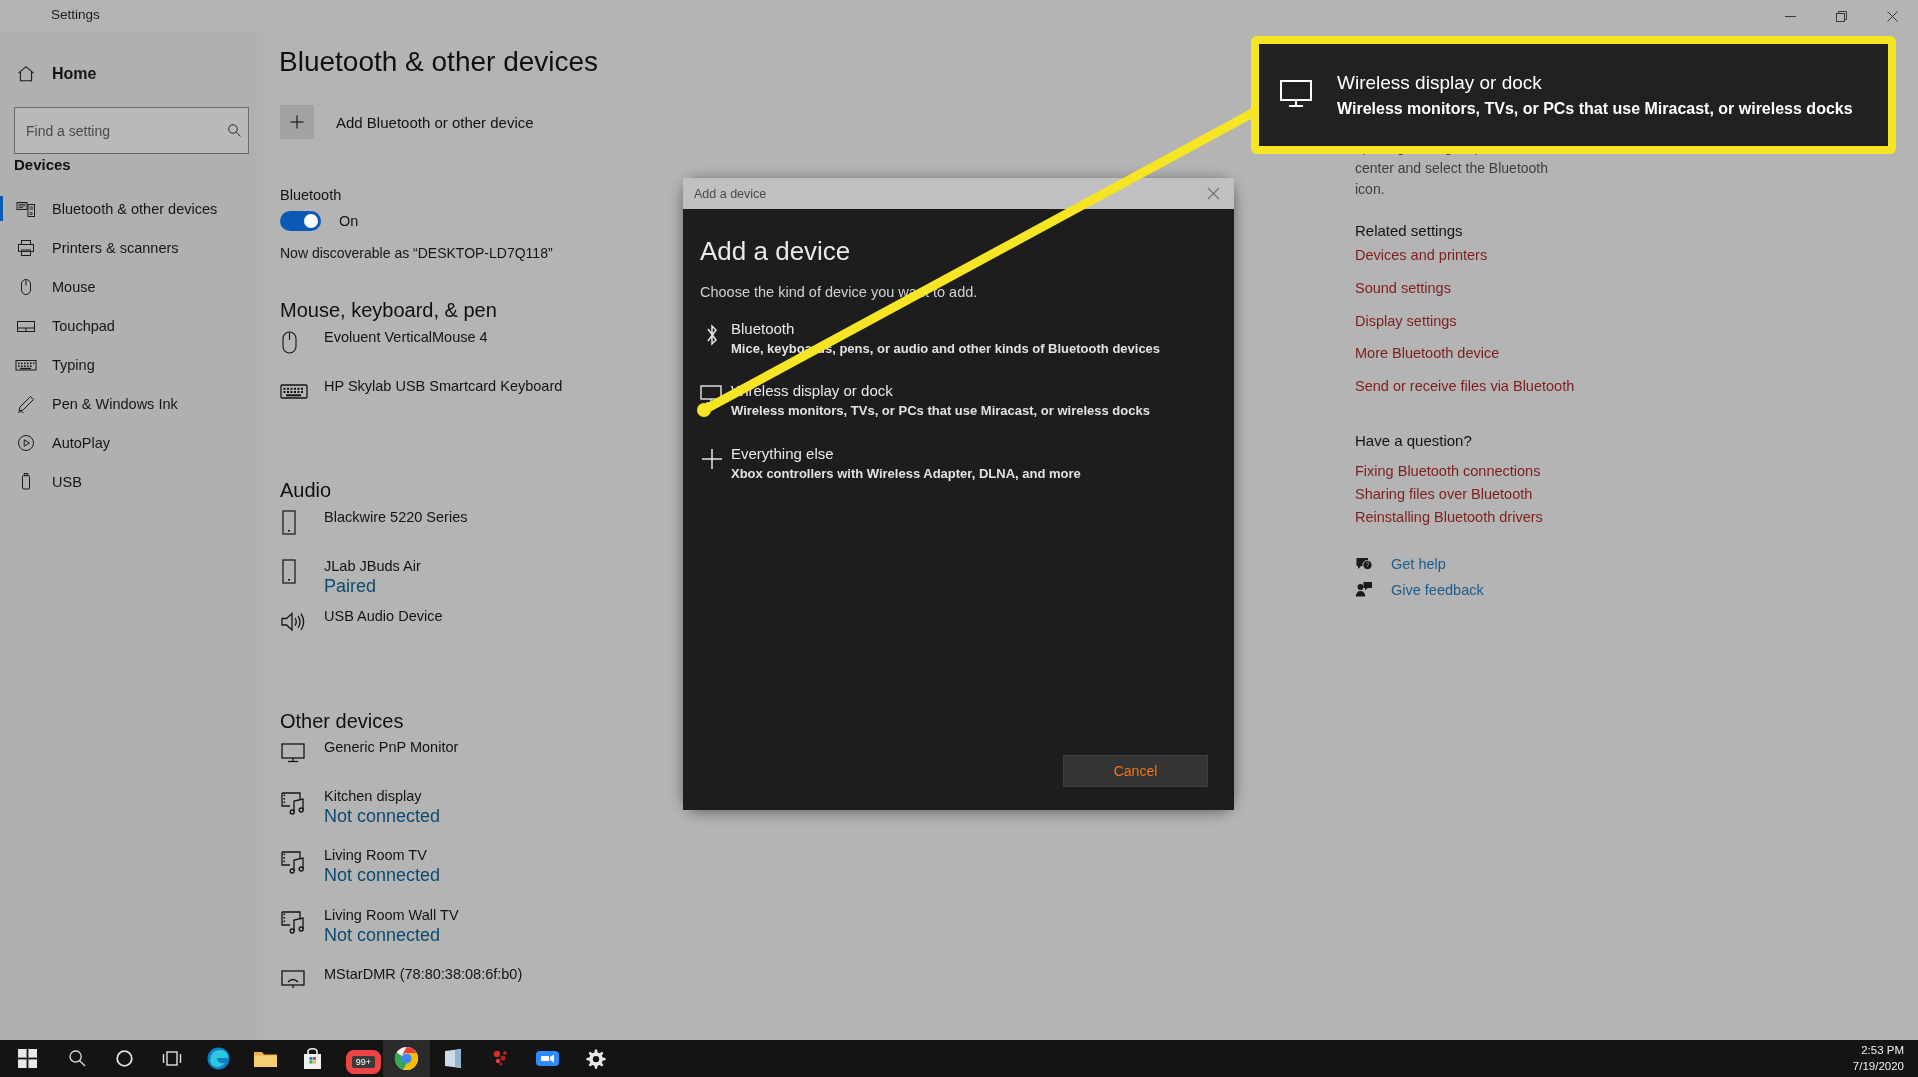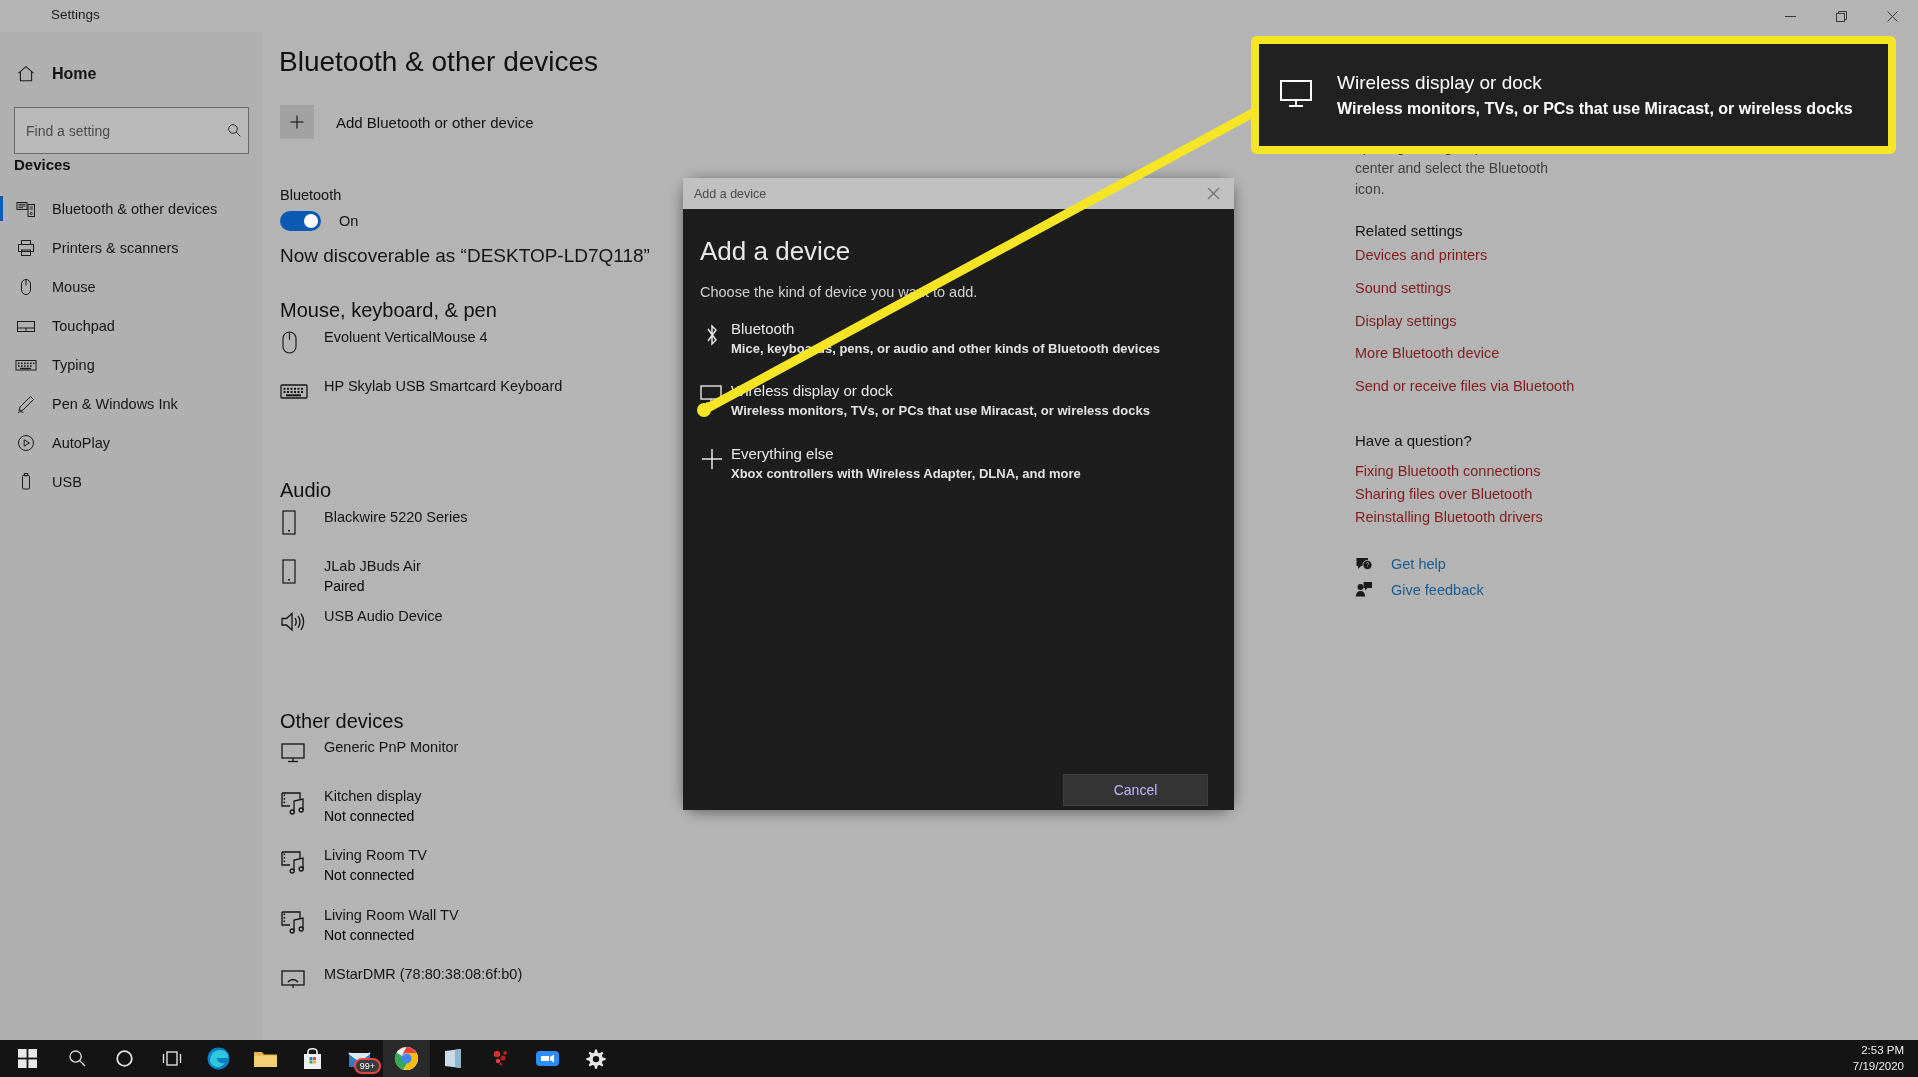--- a/index.html
+++ b/index.html
@@ -125,38 +125,38 @@
   .toggle {
     width: 41px; height: 20px; border-radius: 10px;
     background: #0a5ab5; position: relative;
   }
   .toggle .knob {
     position: absolute; right: 3px; top: 3px;
     width: 14px; height: 14px; border-radius: 50%;
     background: #fff;
   }
   .toggle-text { margin-left: 18px; font-size: 14.5px; color: #141414; }
-  .discover-text { position: absolute; left: 17px; top: 213px; font-size: 19px; color: #161616; }
+  .discover-text { position: absolute; left: 17px; top: 213px; font-size: 14px; color: #161616; }
 
   .group-head {
     position: absolute; left: 17px;
     font-size: 20px; color: #101010;
   }
   .dev-row {
     position: absolute; left: 17px;
     display: flex; align-items: flex-start;
   }
   .dev-ico {
     width: 44px; min-width: 44px;
     display: flex; justify-content: flex-start; align-items: flex-start;
     color: #141414; padding-top: 1px;
   }
   .dev-text { display: flex; flex-direction: column; }
   .dev-name { font-size: 14.5px; color: #141414; line-height: 19px; }
-  .dev-sub { font-size: 14px; color: #000000; line-height: 19px; margin-top: 1px; }
+  .dev-sub { font-size: 18px; color: #0c4a6e; line-height: 19px; margin-top: 1px; }
 
   
   .rightpanel {
     position: absolute; left: 1350px; top: 32px;
     width: 568px; height: 1014px;
   }
   .rp-paragraph {
     position: absolute; left: 5px; top: 105px;
     width: 200px;
     font-size: 14px; color: #3e3e3e; line-height: 21px;
@@ -220,25 +220,25 @@
   }
   .dlg-opt-ico {
     width: 38px; min-width: 38px;
     display: flex; justify-content: center; align-items: flex-start;
     color: #e6e6e6; padding-top: 3px;
   }
   .dlg-opt-txt { display: flex; flex-direction: column; }
   .dlg-opt-title { font-size: 15px; color: #e9e9e9; line-height: 20px; }
   .dlg-opt-desc { font-size: 13px; color: #e2e2e2; font-weight: bold; line-height: 19px; }
   .dlg-cancel {
-    position: absolute; left: 380px; top: 565px;
+    position: absolute; left: 380px; top: 546px;
     width: 145px; height: 32px;
     background: #343434;
     border: 1px solid #3f3f3f;
-    color: #c4b5fd; font-size: 14px;
+    color: #f97316; font-size: 14px;
     font-family: "Liberation Sans", sans-serif;
     cursor: pointer;
   }
 
   
   .callout {
     position: absolute;
     left: 1251px; top: 36px;
     width: 645px; height: 118px;
     background: #f5e525;
@@ -276,21 +276,21 @@
     display: flex; align-items: center; justify-content: center;
     position: relative;
   }
   .tb-item.highlight { background: #2a2a2a; }
   .tb-start { width: 54px; }
   .tb-badge {
     position: absolute; right: 2px; bottom: 3px;
     background: #3a3a3a; color: #fff;
     font-size: 9px; border-radius: 8px;
     padding: 1px 4px; line-height: 10px;
-    border: 2px solid #ef4444;
+    border: 6px solid #ef4444;
   }
   .tb-clock {
     position: absolute; right: 14px; top: 2px;
     text-align: right; color: #f0f0f0;
     font-size: 11.5px; line-height: 16px; margin-left: 16px;
   }
 </style>
 </head>
 <body>
 

